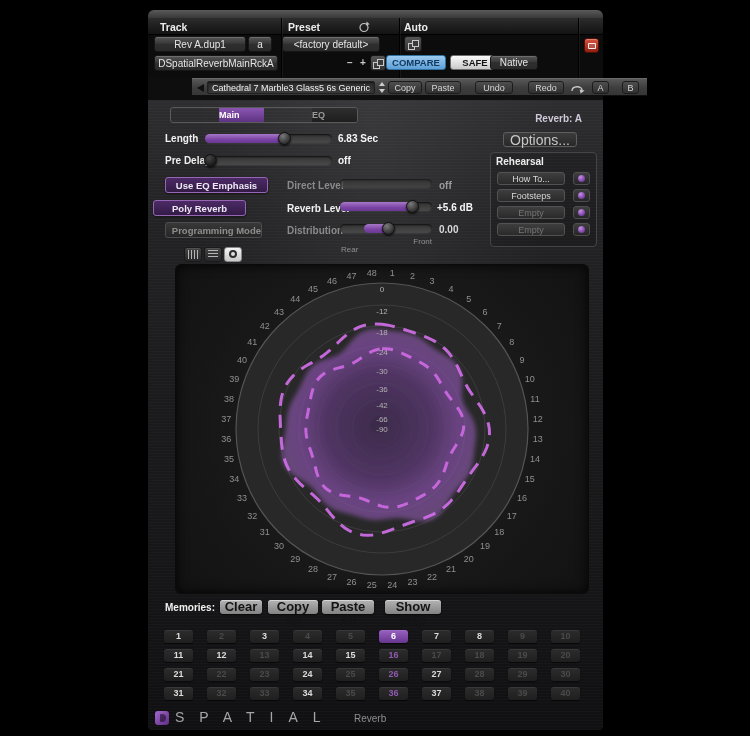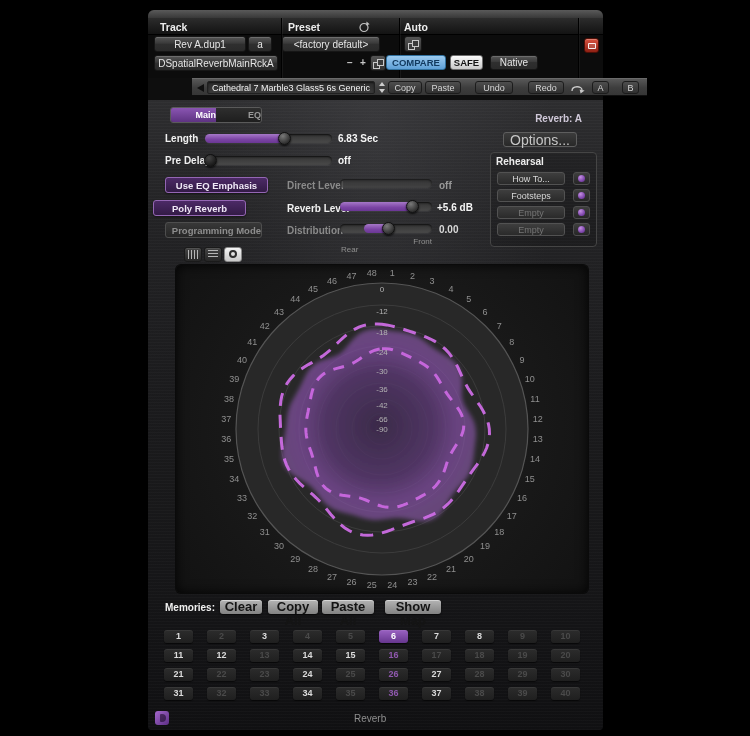--- a/index.html
+++ b/index.html
@@ -46,22 +46,22 @@
   .spinner::after{content:"";position:absolute;left:1px;bottom:1px;border-left:3px solid transparent;
     border-right:3px solid transparent;border-top:4px solid #cdcdcd;}
   .pbbtn{position:absolute;top:2px;height:13px;line-height:12px;text-align:center;font-size:9px;color:#d6d6d6;
     background:linear-gradient(#4e4e4e,#303030);border:1px solid #1c1c1c;border-radius:3px;}
   .body{position:absolute;left:0;top:90px;width:455px;height:630px;border-radius:0 0 4px 4px;overflow:hidden;
     background:
       radial-gradient(ellipse at 50% 6%, rgba(100,100,106,.22), transparent 55%),
       repeating-linear-gradient(0deg, rgba(255,255,255,.018) 0 1px, rgba(0,0,0,.02) 1px 3px),
       linear-gradient(180deg,#2e2e30 0%,#242426 18%,#1c1c1e 45%,#161618 75%,#101012 100%);}
   .tabs{position:absolute;left:22px;top:7px;display:flex;border:1px solid #5a5a5a;border-radius:3px;overflow:hidden;}
-  .tab{width:45px;height:14px;line-height:14px;text-align:right;font-size:9px;font-weight:bold;
-    background:linear-gradient(#2e2e2e,#1e1e1e);color:#9a9a9a;}
+  .tab{width:45px;height:14px;line-height:14px;text-align:left;font-size:9px;font-weight:bold;
+    background:linear-gradient(#2e2e2e,#1e1e1e);color:#9a9a9a;margin-left:48px;}
   .tab.active{background:linear-gradient(#8a55b2,#5e3382);color:#fff;}
   .lbl{position:absolute;font-size:10px;font-weight:bold;color:#f0f0f0;white-space:nowrap;}
   .lbl.dim{color:#8a8a8a;}
   .val{position:absolute;font-size:10px;font-weight:bold;color:#f5f5f5;white-space:nowrap;}
   .val.dim{color:#9a9a9a;}
   .tiny{position:absolute;font-size:8px;color:#909090;white-space:nowrap;}
   .slider{position:absolute;height:9px;border-radius:5px;background:linear-gradient(#333,#4a4a4a);
     box-shadow:inset 0 1px 2px rgba(0,0,0,.75),0 1px 0 rgba(255,255,255,.06);}
   .slider .fill{position:absolute;top:0;bottom:0;border-radius:5px;
     background:linear-gradient(#a678c8,#7b44a4 60%,#6a3794);}
@@ -146,21 +146,21 @@
     </div>
 
     <div class="hbtn" style="left:6px;top:37px;width:124px">DSpatialReverbMainRckA</div>
     <div class="flatg" style="left:196px;top:37px">−</div>
     <div class="flatg" style="left:209px;top:37px">+</div>
     <div class="sqbtn" style="left:222px;top:37px;width:16px">
       <div class="sq1" style="left:2px"></div>
       <div class="sq2" style="left:6px"></div>
     </div>
     <div class="compare" style="left:238px;top:37px;width:60px">COMPARE</div>
-    <div class="safe" style="left:302px;top:37px;width:33px">SAFE</div>
+    <div class="safe" style="left:302px;top:37px;width:50px">SAFE</div>
     <div class="hbtn" style="left:342px;top:37px;width:48px;height:15px;line-height:14px">Native</div>
   </div>
 
   <div class="presetbar">
     <div class="coltri"></div>
     <div class="ptitle">Cathedral 7 Marble3 Glass5 6s Generic</div>
     <div class="spinner"></div>
     <div class="pbbtn" style="left:196px;width:34px">Copy</div>
     <div class="pbbtn" style="left:233px;width:36px">Paste</div>
     <div class="pbbtn" style="left:283px;width:38px">Undo</div>
@@ -380,15 +380,16 @@
         <div class="mem filled">34</div>
         <div class="mem empty">35</div>
         <div class="mem linked">36</div>
         <div class="mem filled">37</div>
         <div class="mem empty">38</div>
         <div class="mem empty">39</div>
         <div class="mem empty">40</div>
       </div>
 
     <div class="logo"></div>
+    <div class="brand">SPATIAL</div>
     <div class="product">Reverb</div>
   </div>
 </div>
 
 </body></html>

